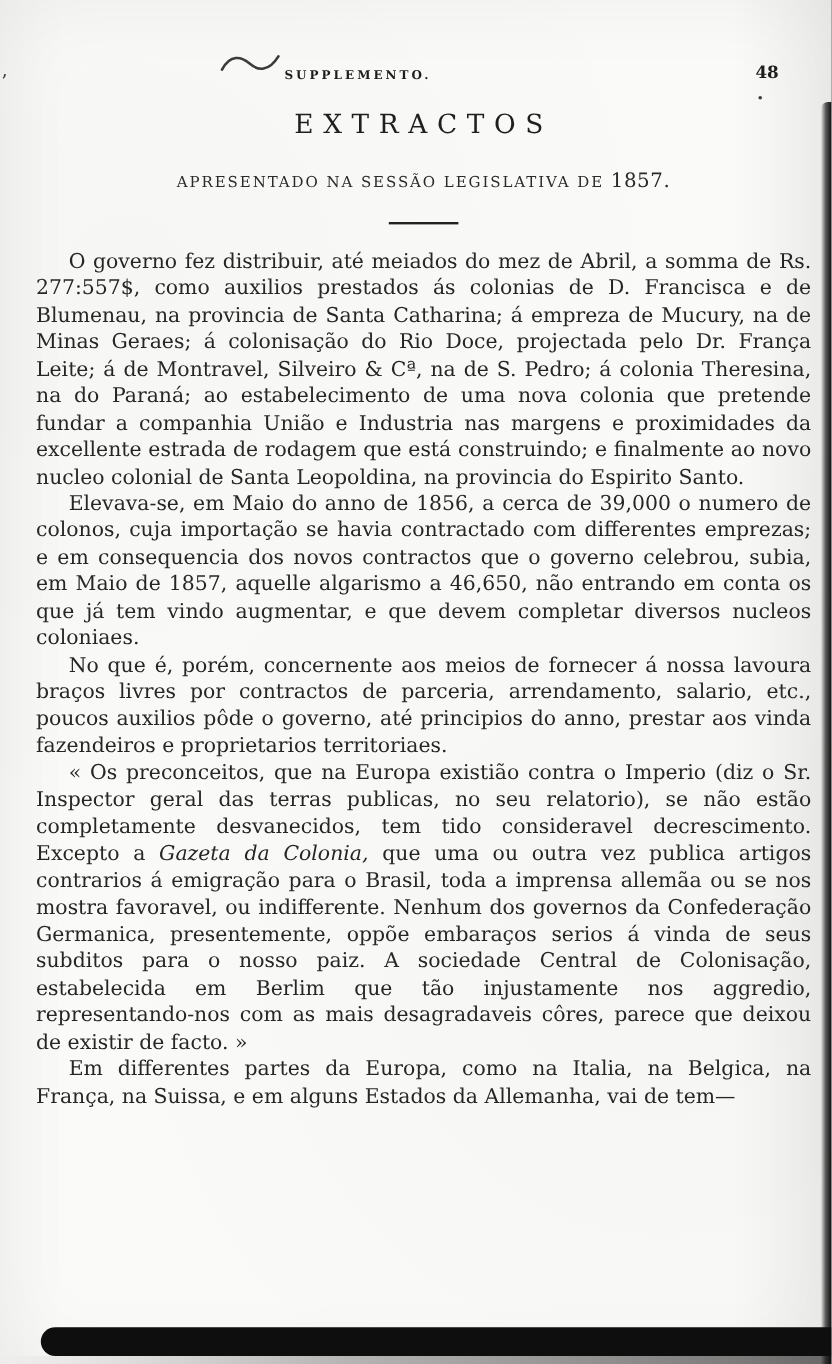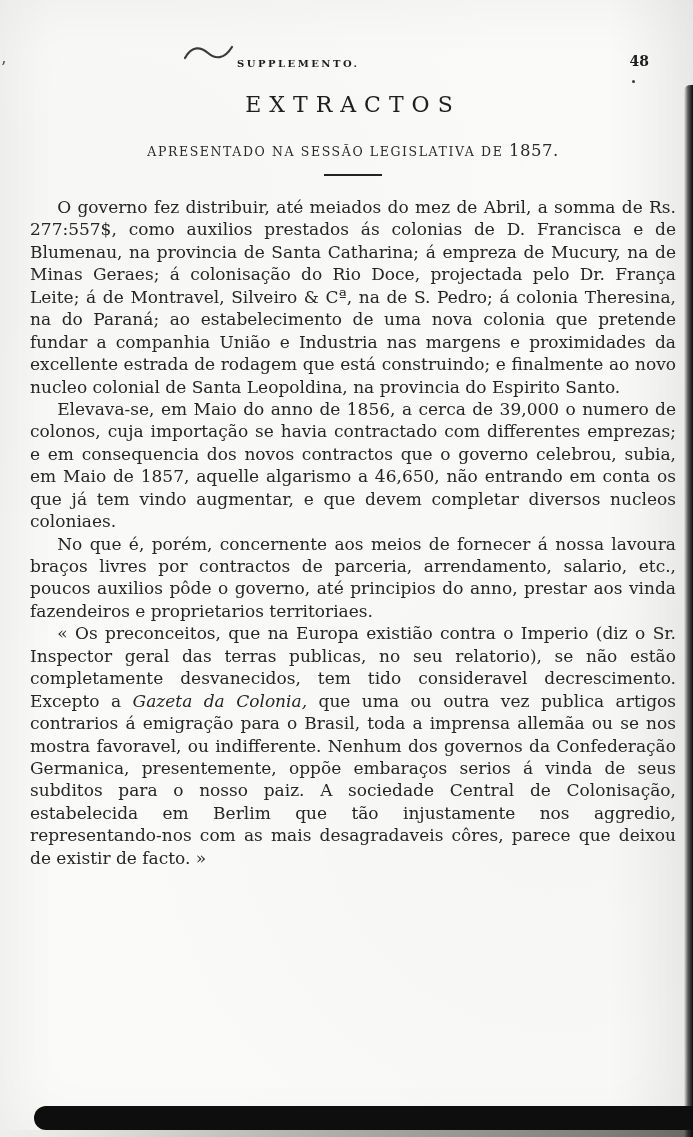--- a/index.html
+++ b/index.html
@@ -43,21 +43,21 @@
   }
   h2.subtitle{
     margin:0 0 20px 0;
     text-align:center;
     font-size:18.5px;font-weight:normal;letter-spacing:0.5px;color:#222;
     white-space:nowrap;
   }
   h2.subtitle sup{font-size:11px;letter-spacing:0;}
   .smallcaps{font-variant:small-caps;}
   h3.session{
-    margin:0 0 14px 0;
+    margin:0 0 25px 0;
     text-align:center;
     font-size:12.5px;font-weight:normal;letter-spacing:1.6px;color:#2a2a2a;
   }
   h3.session .year{font-size:16.5px;letter-spacing:0.5px;}
   .rule{
     width:58px;height:2px;background:#222;margin:0 auto 20px auto;
   }
   h4.section-heading{
     margin:0 0 16px 0;
     text-align:center;
@@ -109,20 +109,21 @@
     <h3 class="session"><span>APRESENTADO NA SESSÃO LEGISLATIVA DE</span>
       <span class="year">1857.</span></h3>
 
     <div class="rule"></div>
 
 
     <p>O governo fez distribuir, até meiados do mez de Abril, a somma de Rs. 277:557$, como auxilios prestados ás colonias de D. Francisca e de Blumenau, na provincia de Santa Catharina; á empreza de Mucury, na de Minas Geraes; á colonisação do Rio Doce, projectada pelo Dr. França Leite; á de Montravel, Silveiro &amp; Cª, na de S. Pedro; á colonia Theresina, na do Paraná; ao estabelecimento de uma nova colonia que pretende fundar a companhia União e Industria nas margens e proximidades da excellente estrada de rodagem que está construindo; e finalmente ao novo nucleo colonial de Santa Leopoldina, na provincia do Espirito Santo.</p>
     <p>Elevava-se, em Maio do anno de 1856, a cerca de 39,000 o numero de colonos, cuja importação se havia contractado com differentes emprezas; e em consequencia dos novos contractos que o governo celebrou, subia, em Maio de 1857, aquelle algarismo a 46,650, não entrando em conta os que já tem vindo augmentar, e que devem completar diversos nucleos coloniaes.</p>
     <p>No que é, porém, concernente aos meios de fornecer á nossa lavoura braços livres por contractos de parceria, arrendamento, salario, etc., poucos auxilios pôde o governo, até principios do anno, prestar aos vinda fazendeiros e proprietarios territoriaes.</p>
     <p><span>« Os preconceitos, que na Europa existião contra o Imperio (diz o Sr. Inspector geral das terras publicas, no seu relatorio), se não estão completamente desvanecidos, tem tido consideravel decrescimento. Excepto a </span><em>Gazeta da Colonia,</em><span> que uma ou outra vez publica artigos contrarios á emigração para o Brasil, toda a imprensa allemãa ou se nos mostra favoravel, ou indifferente. Nenhum dos governos da Confederação Germanica, presentemente, oppõe embaraços serios á vinda de seus subditos para o nosso paiz. A sociedade Central de Colonisação, estabelecida em Berlim que tão injustamente nos aggredio, representando-nos com as mais desagradaveis côres, parece que deixou de existir de facto. »</span></p>
+    <p>Em differentes partes da Europa, como na Italia, na Belgica, na França, na Suissa, e em alguns Estados da Allemanha, vai de tem—</p>
 
   </div>
 
   <div class="scan-edge-bottom-fade"></div>
   <div class="scan-edge-bottom"></div>
   <div class="scan-edge-right"></div>
 
 </div>
 
 </body></html>

